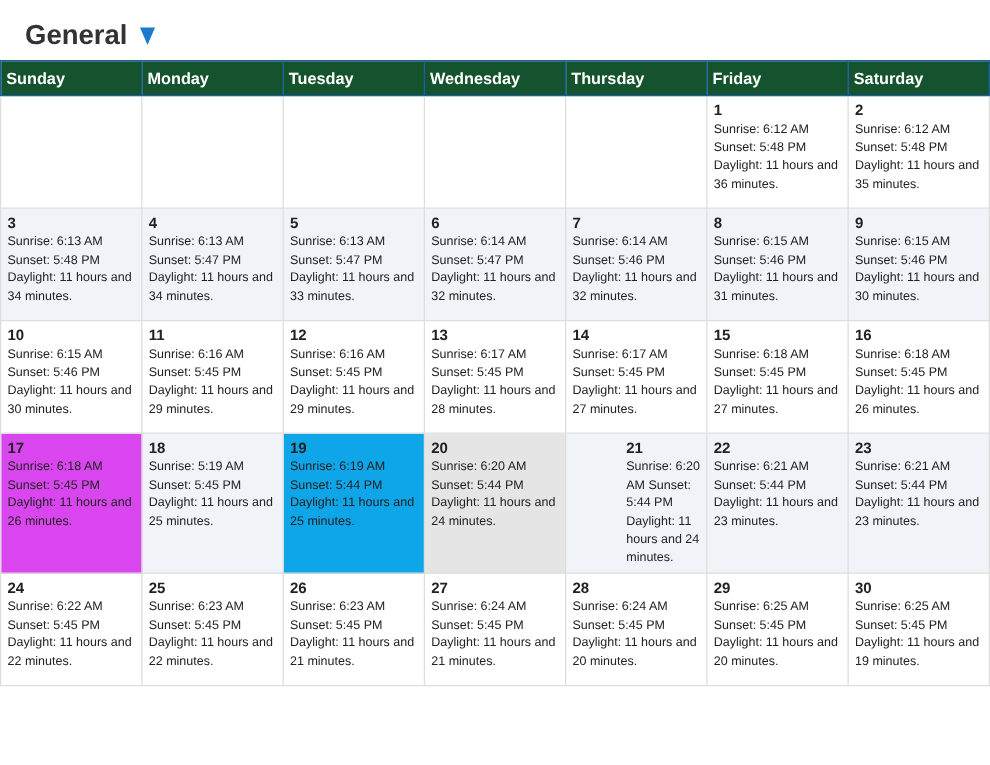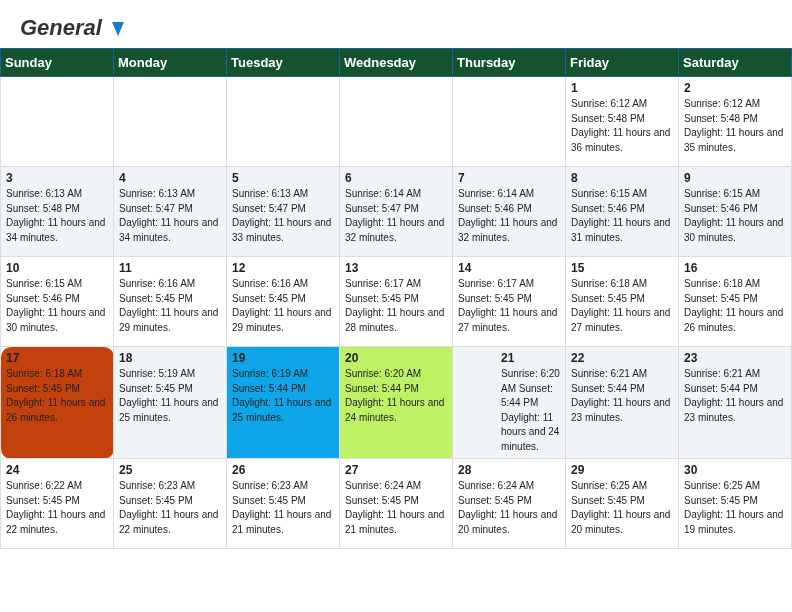--- a/index.html
+++ b/index.html
@@ -80,21 +80,21 @@
       display: flex;
       align-items: center;
     }
   </style>
 </head>
 <body>
 
 <div class="header">
   <div class="logo-container">
     <div class="logo">
-      <div style="display:flex;align-items:flex-end;font-style:italic;">
+      <div style="display:flex;align-items:flex-end;">
         <span style="font-size:22px;font-weight:bold;color:#333;">General</span>
         <svg width="22" height="22" viewBox="0 0 22 22" style="margin-left:2px;">
           <polygon points="8,4 20,4 14,18" fill="#1a7acc"></polygon>
         </svg>
       </div>
       <span style="font-size:22px;font-weight:bold;color:#1a5fa8;margin-top:-4px;"></span>
     </div>
   </div>
   <div class="title-block">
     <div class="month-title"></div>
@@ -232,42 +232,42 @@
         </td>
         <td>
           <span class="day-num">16</span>
           <div class="day-info">Sunrise: 6:18 AM
 Sunset: 5:45 PM
 Daylight: 11 hours
 and 26 minutes.</div>
         </td>
       </tr>
       <tr>
-        <td style="background: #c2410c; border-radius: 10px;">
+        <td style="background: #d946ef;">
           <span class="day-num">17</span>
           <div class="day-info">Sunrise: 6:18 AM
 Sunset: 5:45 PM
 Daylight: 11 hours
 and 26 minutes.</div>
         </td>
         <td style="background: rgb(240, 244, 249);">
           <span class="day-num">18</span>
           <div class="day-info">Sunrise: 5:19 AM
 Sunset: 5:45 PM
 Daylight: 11 hours
 and 25 minutes.</div>
         </td>
         <td style="background: #0ea5e9;">
           <span class="day-num">19</span>
           <div class="day-info">Sunrise: 6:19 AM
 Sunset: 5:44 PM
 Daylight: 11 hours
 and 25 minutes.</div>
         </td>
-        <td style="background: #bef264; margin-left: 13px;">
+        <td style="background: #e5e5e5; margin-left: 13px;">
           <span class="day-num">20</span>
           <div class="day-info">Sunrise: 6:20 AM
 Sunset: 5:44 PM
 Daylight: 11 hours
 and 24 minutes.</div>
         </td>
         <td style="background: rgb(240, 244, 249); padding-left: 48px;">
           <span class="day-num">21</span>
           <div class="day-info">Sunrise: 6:20 AM
 Sunset: 5:44 PM

